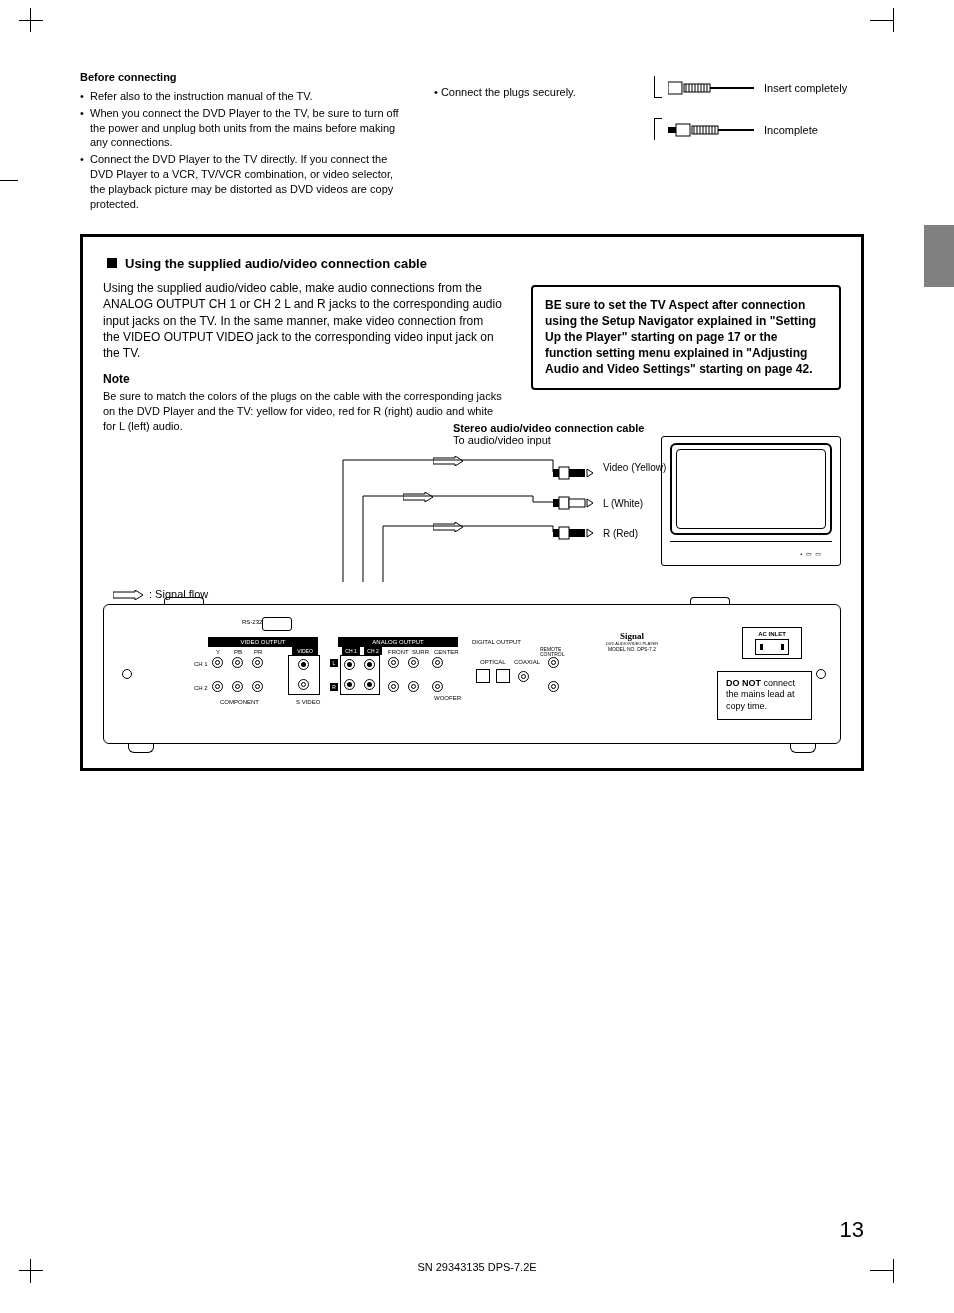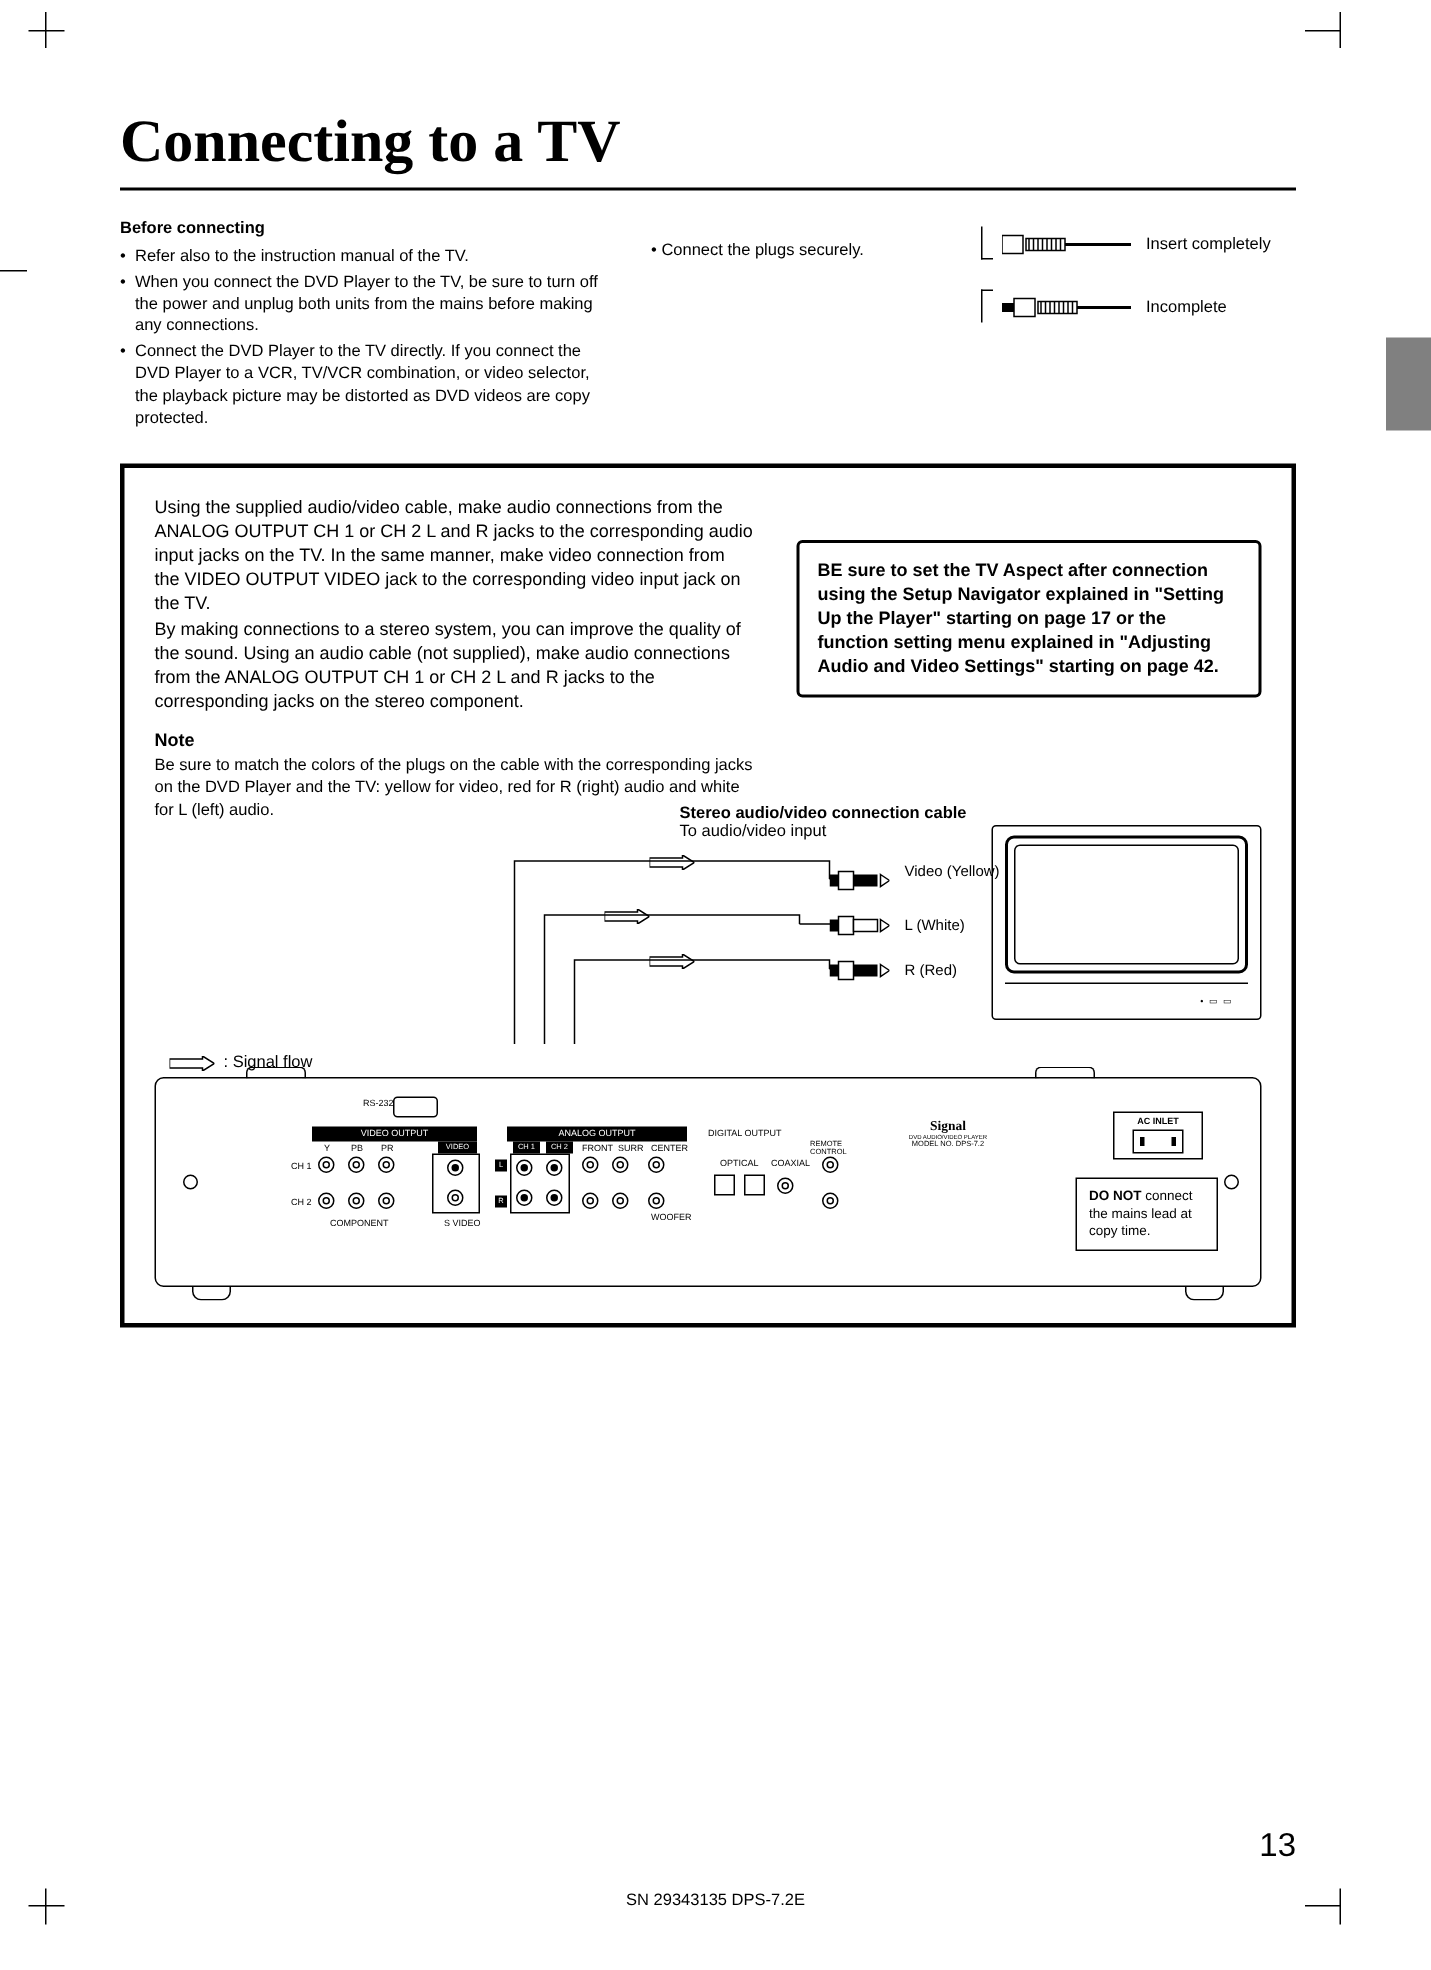--- a/index.html
+++ b/index.html
@@ -120,21 +120,20 @@
 
 <div class="crop-tl"></div>
 <div class="crop-tr"></div>
 <div class="crop-bl"></div>
 <div class="crop-br"></div>
 <div class="thumb-tab"></div>
 <div class="edge-tick"></div>
 
 <div class="page">
 
-  <h1 class="title">Connecting to a TV</h1>
 
   <div class="top-row">
     <div class="top-left">
       <div class="subhead">Before connecting</div>
       <ul>
         <li>Refer also to the instruction manual of the TV.</li>
         <li>When you connect the DVD Player to the TV, be sure to turn off the power and unplug both units from the mains before making any connections.</li>
         <li>Connect the DVD Player to the TV directly. If you connect the DVD Player to a VCR, TV/VCR combination, or video selector, the playback picture may be distorted as DVD videos are copy protected.</li>
       </ul>
     </div>
@@ -178,22 +177,25 @@
           <line x1="50" y1="10" x2="86" y2="10" stroke="#000" stroke-width="2"></line>
         </svg>
         <span class="plug-label">Incomplete</span>
       </div>
     </div>
   </div>
 
   <div class="main-box">
     <div class="cols">
       <div class="col-l">
+        <div class="sec-head">
+          <span class="sq"></span>
+          <span>Using the supplied audio/video connection cable</span>
+        </div>
         <p>Using the supplied audio/video cable, make audio connections from the ANALOG OUTPUT CH 1 or CH 2 L and R jacks to the corresponding audio input jacks on the TV. In the same manner, make video connection from the VIDEO OUTPUT VIDEO jack to the corresponding video input jack on the TV.</p>
-        <p>By making connections to a stereo system, you can improve the quality of the sound. Using an audio cable (not supplied), make audio connections from the ANALOG OUTPUT CH 1 or CH 2 L and R jacks to the corresponding jacks on the stereo component.</p>
         <div class="note-head">Note</div>
         <p class="small">Be sure to match the colors of the plugs on the cable with the corresponding jacks on the DVD Player and the TV: yellow for video, red for R (right) audio and white for L (left) audio.</p>
       </div>
       <div class="col-r">
         <div class="warn-box">BE sure to set the TV Aspect after connection using the Setup Navigator explained in "Setting Up the Player" starting on page 17 or the function setting menu explained in "Adjusting Audio and Video Settings" starting on page 42.</div>
       </div>
     </div>
 
     <div class="diagram-wrap">
 

